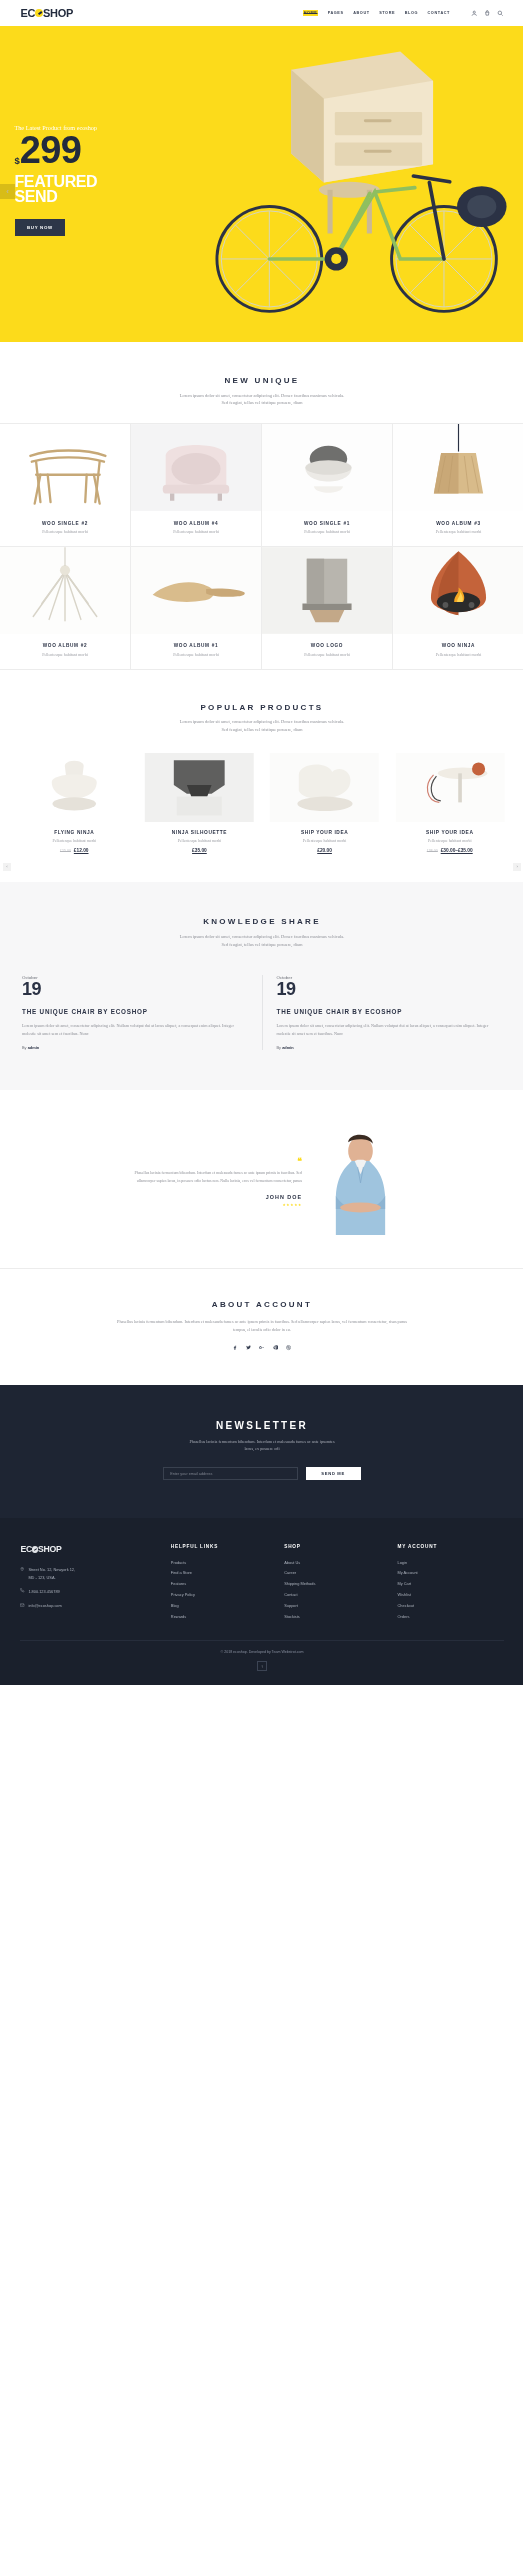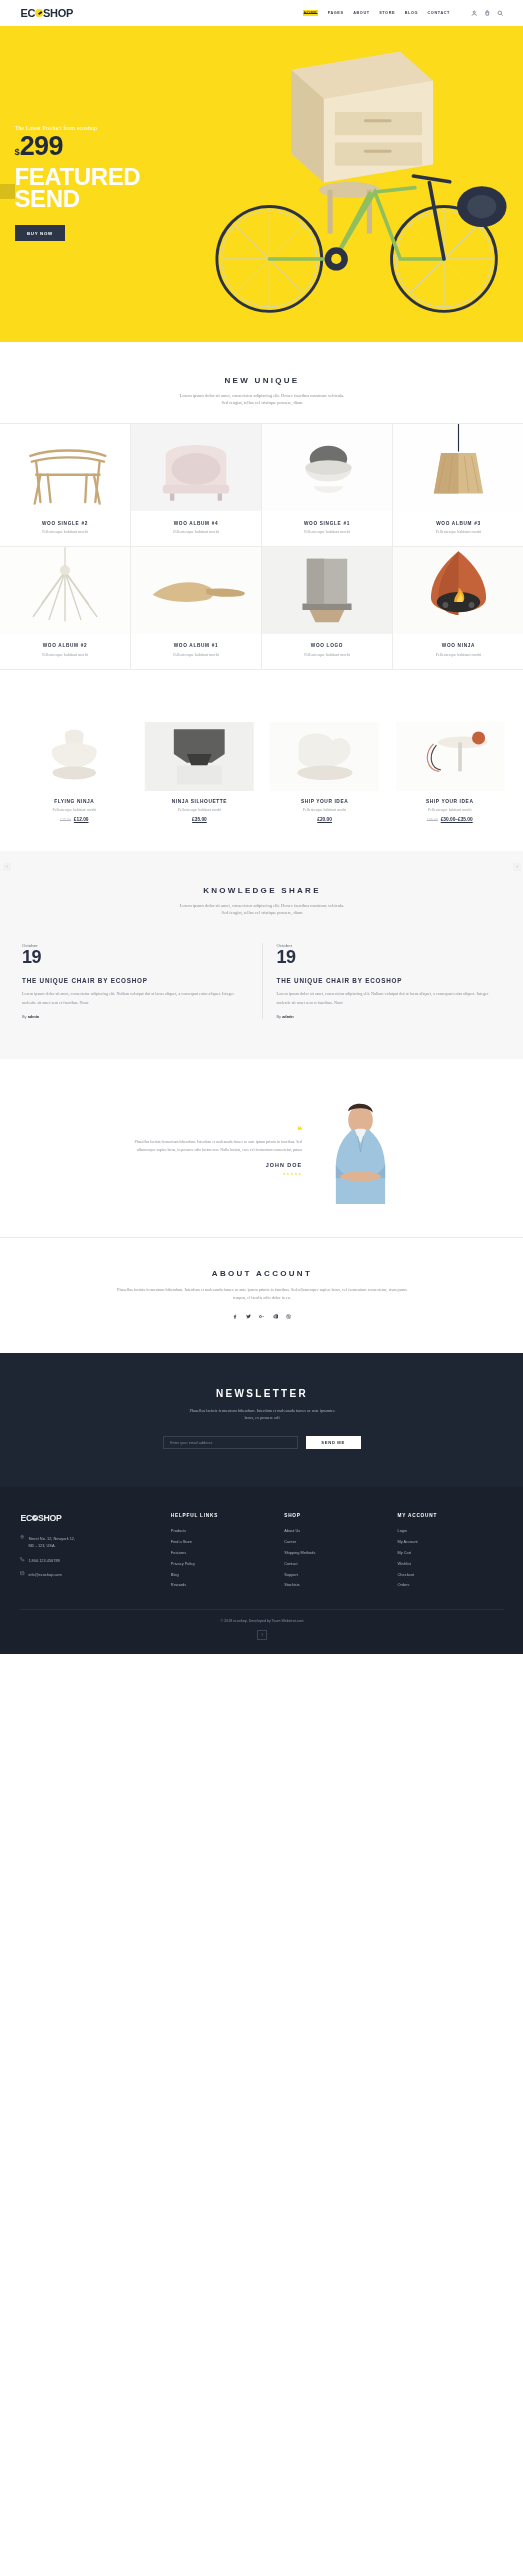--- a/index.html
+++ b/index.html
@@ -98,23 +98,23 @@
     margin-bottom: 4.4px;
   }
   .hero-price {
     display: flex;
     align-items: flex-end;
     color: #222b3d;
     line-height: 0.82;
     margin-bottom: 8.7px;
   }
   .hero-price .cur { font-size: 9.5px; font-weight: bold; margin-bottom: 2.2px; }
-  .hero-price .val { font-size: 27px; font-weight: bold; letter-spacing: -0.7px; }
+  .hero-price .val { font-size: 38px; font-weight: bold; letter-spacing: -0.7px; }
   .hero-title {
-    font-size: 24px;
+    font-size: 16px;
     font-weight: bold;
     color: #ffffff;
     line-height: 0.92;
     letter-spacing: -0.4px;
   }
   .btn-buy {
     display: inline-block;
     margin-top: 14.5px;
     background: #2d3648;
     color: #fff;
@@ -741,20 +741,27 @@
       </svg>
     </div>
     <div class="prod-meta">
       <div class="prod-name">WOO NINJA</div>
       <div class="prod-desc">Pellentesque habitant morbi</div>
     </div>
   </div>
 </div>
 
 <section class="popular">
+  <div class="section-head">
+    <h2 class="section-title">POPULAR PRODUCTS</h2>
+    <p class="section-sub">
+      <span>Lorem ipsum dolor sit amet, consectetur adipiscing elit. Donec faucibus maximus vehicula.</span><br>
+      <span>Sed feugiat, tellus vel tristique posuere, diam</span>
+    </p>
+  </div>
 
   <div class="car-arrow l">
     <span>‹</span>
   </div>
   <div class="car-arrow r">
     <span>›</span>
   </div>
 
   <div class="carousel">
 

